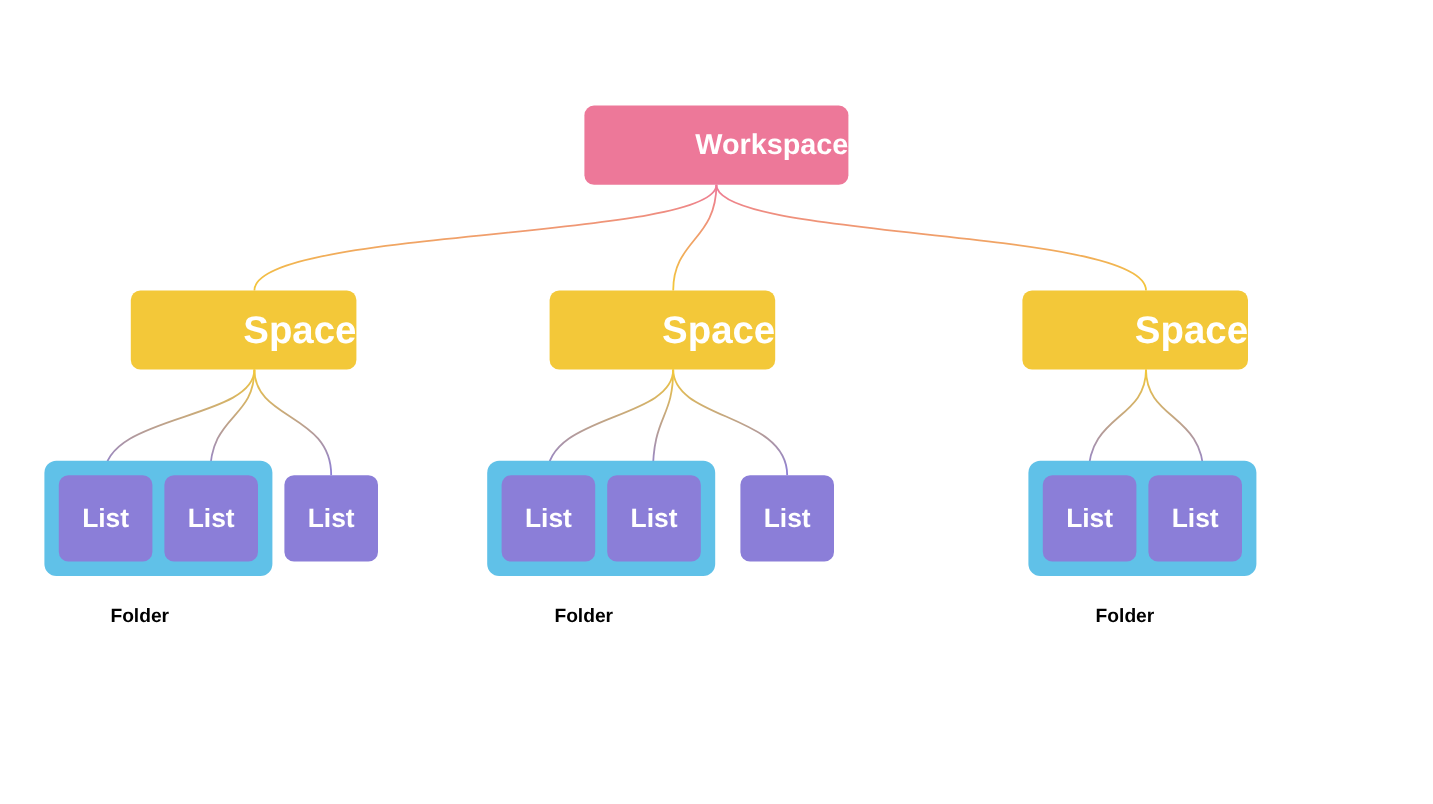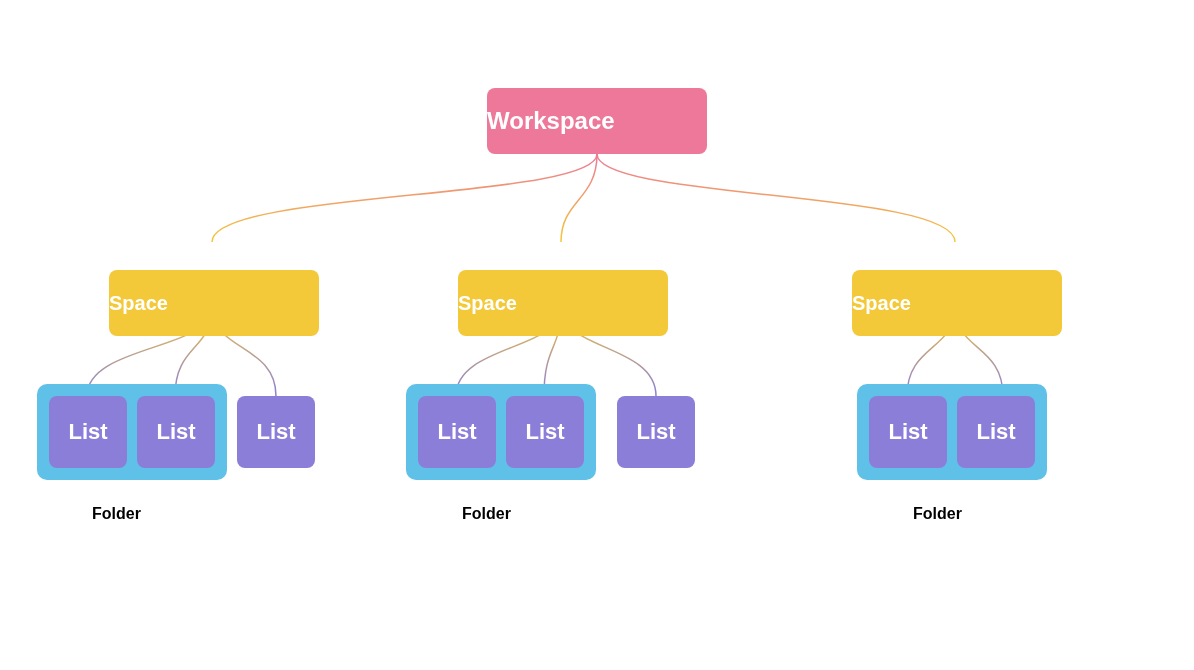--- a/index.html
+++ b/index.html
@@ -21,40 +21,39 @@
       position: relative;
       width: 100%;
       height: 100%;
     }
     
     .node {
       position: absolute;
       border-radius: 8px;
       display: flex;
       align-items: center;
-      justify-content: flex-start;
+      justify-content: flex-end;
       font-weight: 700;
       color: #ffffff;
     }
     
     .workspace-node {
       width: 220px;
       height: 66px;
       left: 487px;
       top: 88px;
       background: #ed7899;
       font-size: 24px;
     }
     
     .space-node {
-      width: 210px;
+      width: 188px;
       height: 66px;
       background: #f3c839;
-      font-size: 20px;
-      margin-top: 28px;
+      font-size: 32px;
     }
     
     .space-1 { left: 109px; top: 242px; }
     .space-2 { left: 458px; top: 242px; }
     .space-3 { left: 852px; top: 242px; }
     
     .folder-container {
       position: absolute;
       background: #60c1e8;
       border-radius: 10px;

